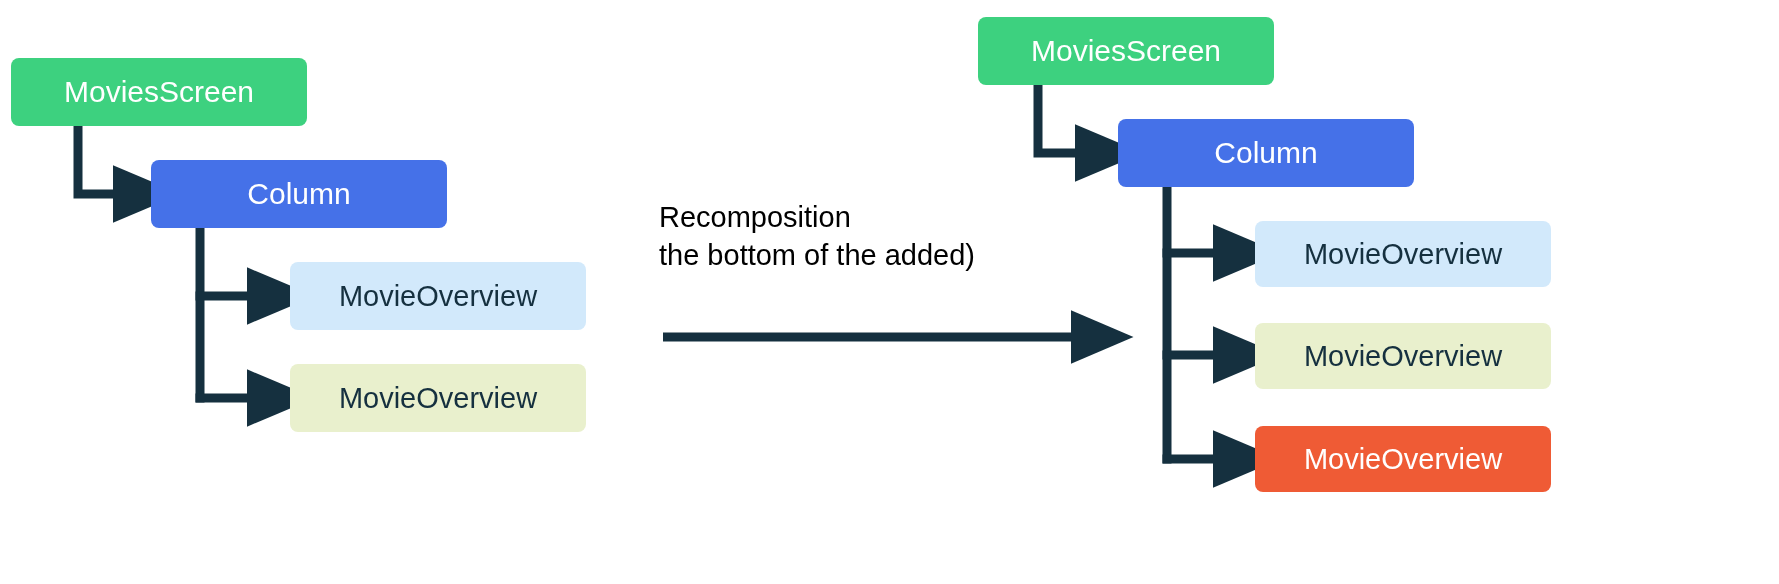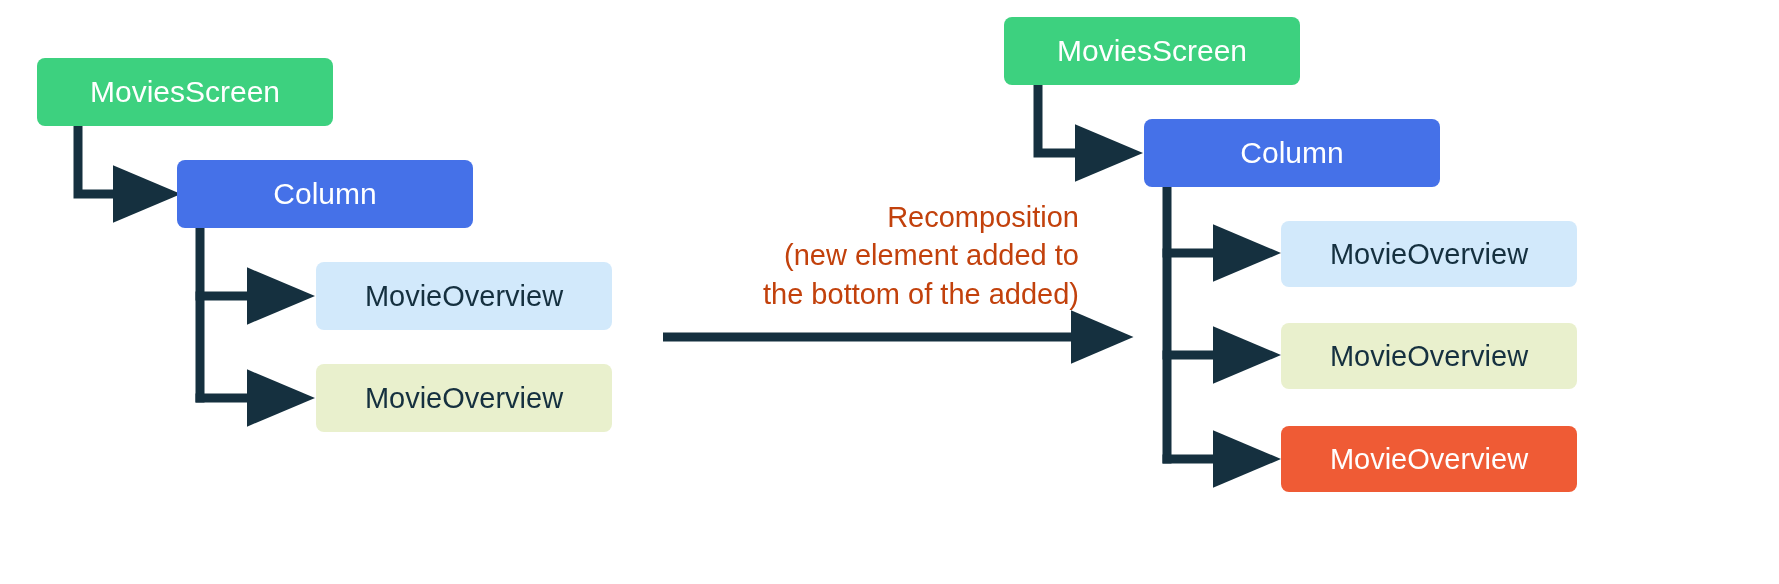--- a/index.html
+++ b/index.html
@@ -9,37 +9,36 @@
   .node{
     position:absolute;
     box-sizing:border-box;
     border-radius:8px;
     display:flex;
     align-items:center;
     justify-content:center;
     text-align:center;
     line-height:1;
     white-space:nowrap;
-    margin-left:26px;
   }
   .node-label{pointer-events:none;}
 
   .n-screen{font-size:30px;color:#ffffff;}
   .n-column{font-size:30px;color:#ffffff;}
   .n-item{font-size:29px;color:#15303F;}
   .n-item-new{font-size:29px;color:#ffffff;}
 
   svg.conn{position:absolute;left:0;top:0;width:1779px;height:584px;overflow:visible;pointer-events:none;}
 
   .center-label{
     position:absolute;
-    color:#c2410c;
+    color:#000000;
     font-size:29px;
     line-height:1.32;
-    text-align:right;
+    text-align:left;
     white-space:nowrap;
   }
   .center-label div{display:block;}
 </style>
 </head>
 <body>
 
 <div id="stage">
 
   <svg class="conn" viewBox="0 0 1779 584">
@@ -84,21 +83,20 @@
   <div class="node n-item" style="left:290px;top:262px;width:296px;height:68px;background:#D2E9FB;">
     <span class="node-label">MovieOverview</span>
   </div>
 
   <div class="node n-item" style="left:290px;top:364px;width:296px;height:68px;background:#E9F0CD;">
     <span class="node-label">MovieOverview</span>
   </div>
 
   <div class="center-label" style="left:659px;top:198px;width:420px;">
     <div>Recomposition</div>
-    <div>(new element added to</div>
     <div>the bottom of the added)</div>
   </div>
 
   <div class="node n-screen" style="left:978px;top:17px;width:296px;height:68px;background:#3DD17F;">
     <span class="node-label">MoviesScreen</span>
   </div>
 
   <div class="node n-column" style="left:1118px;top:119px;width:296px;height:68px;background:#4571E8;">
     <span class="node-label">Column</span>
   </div>

